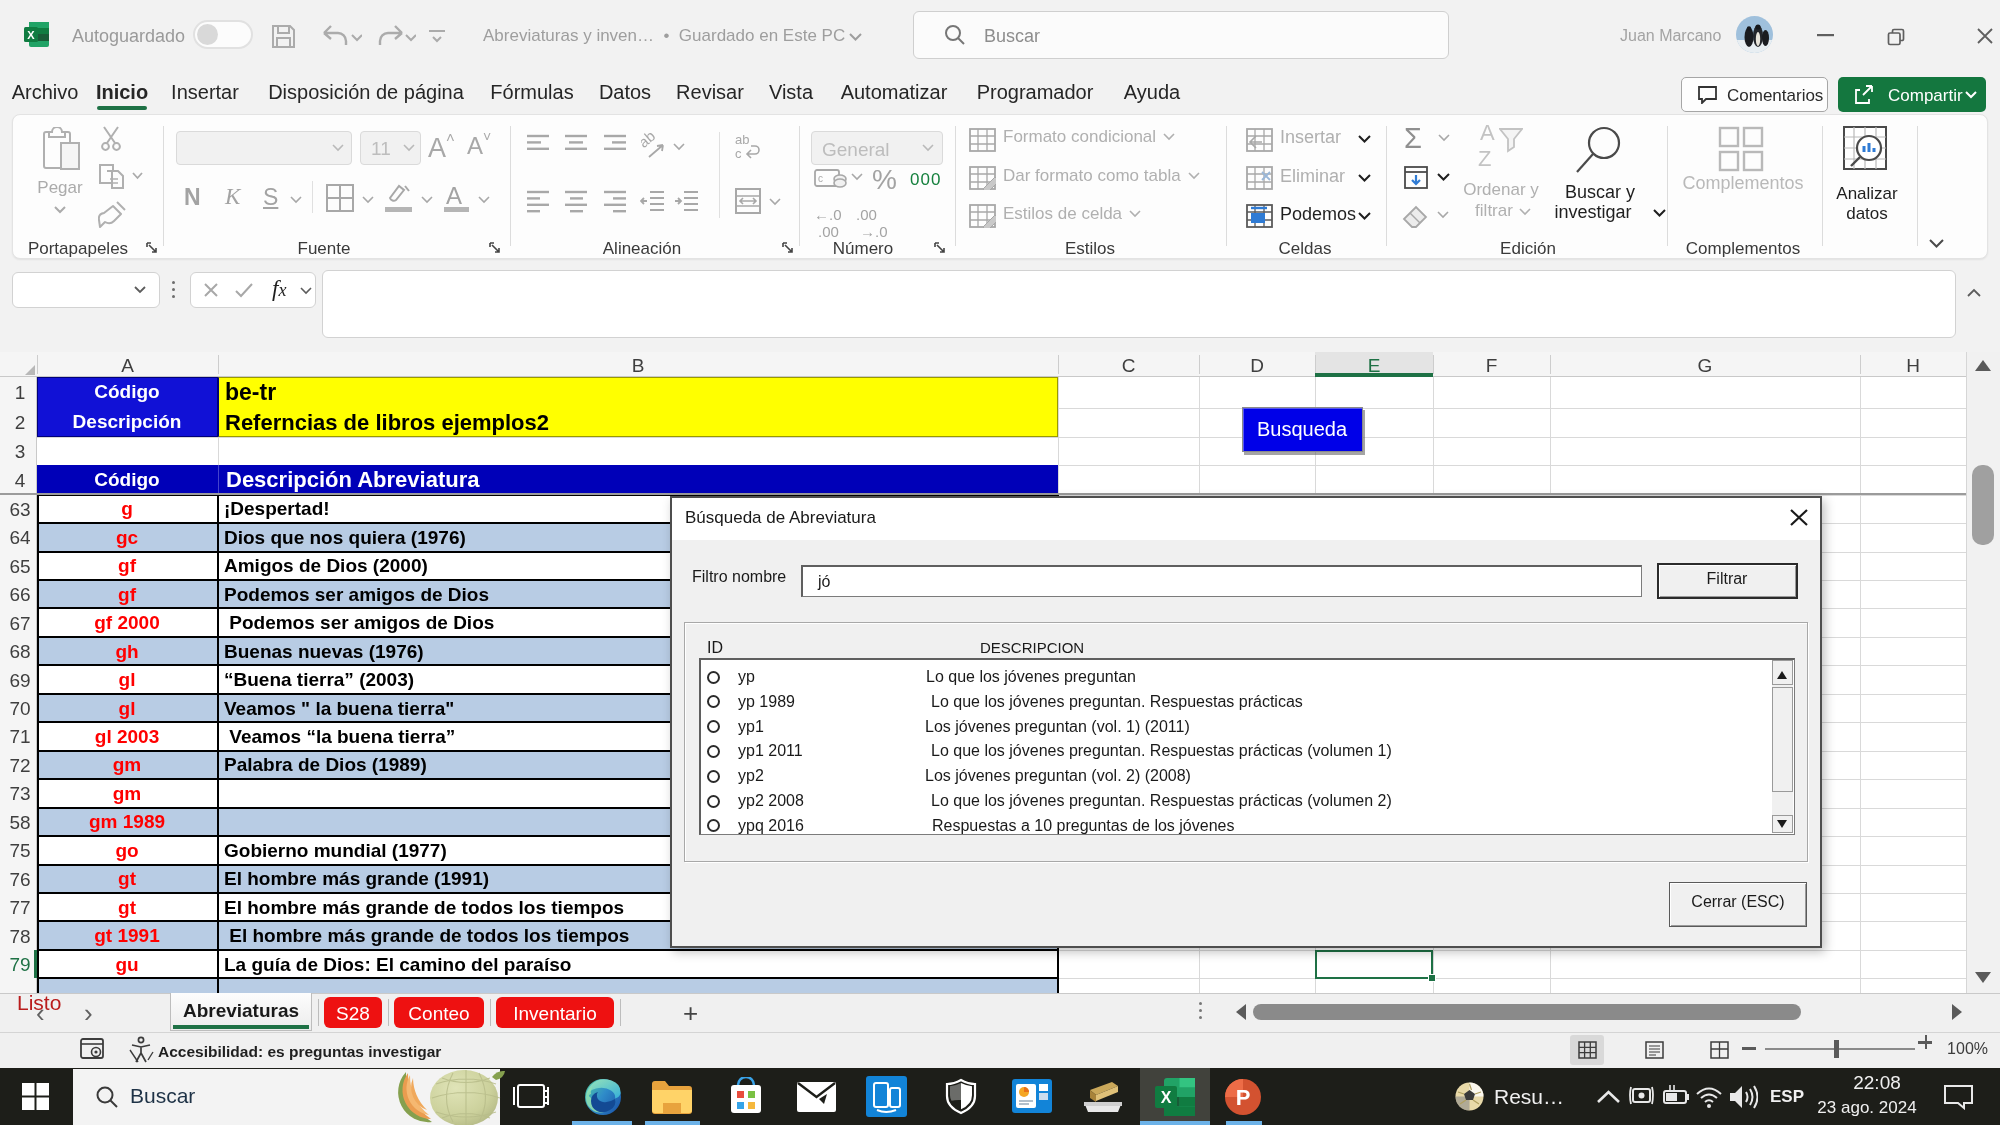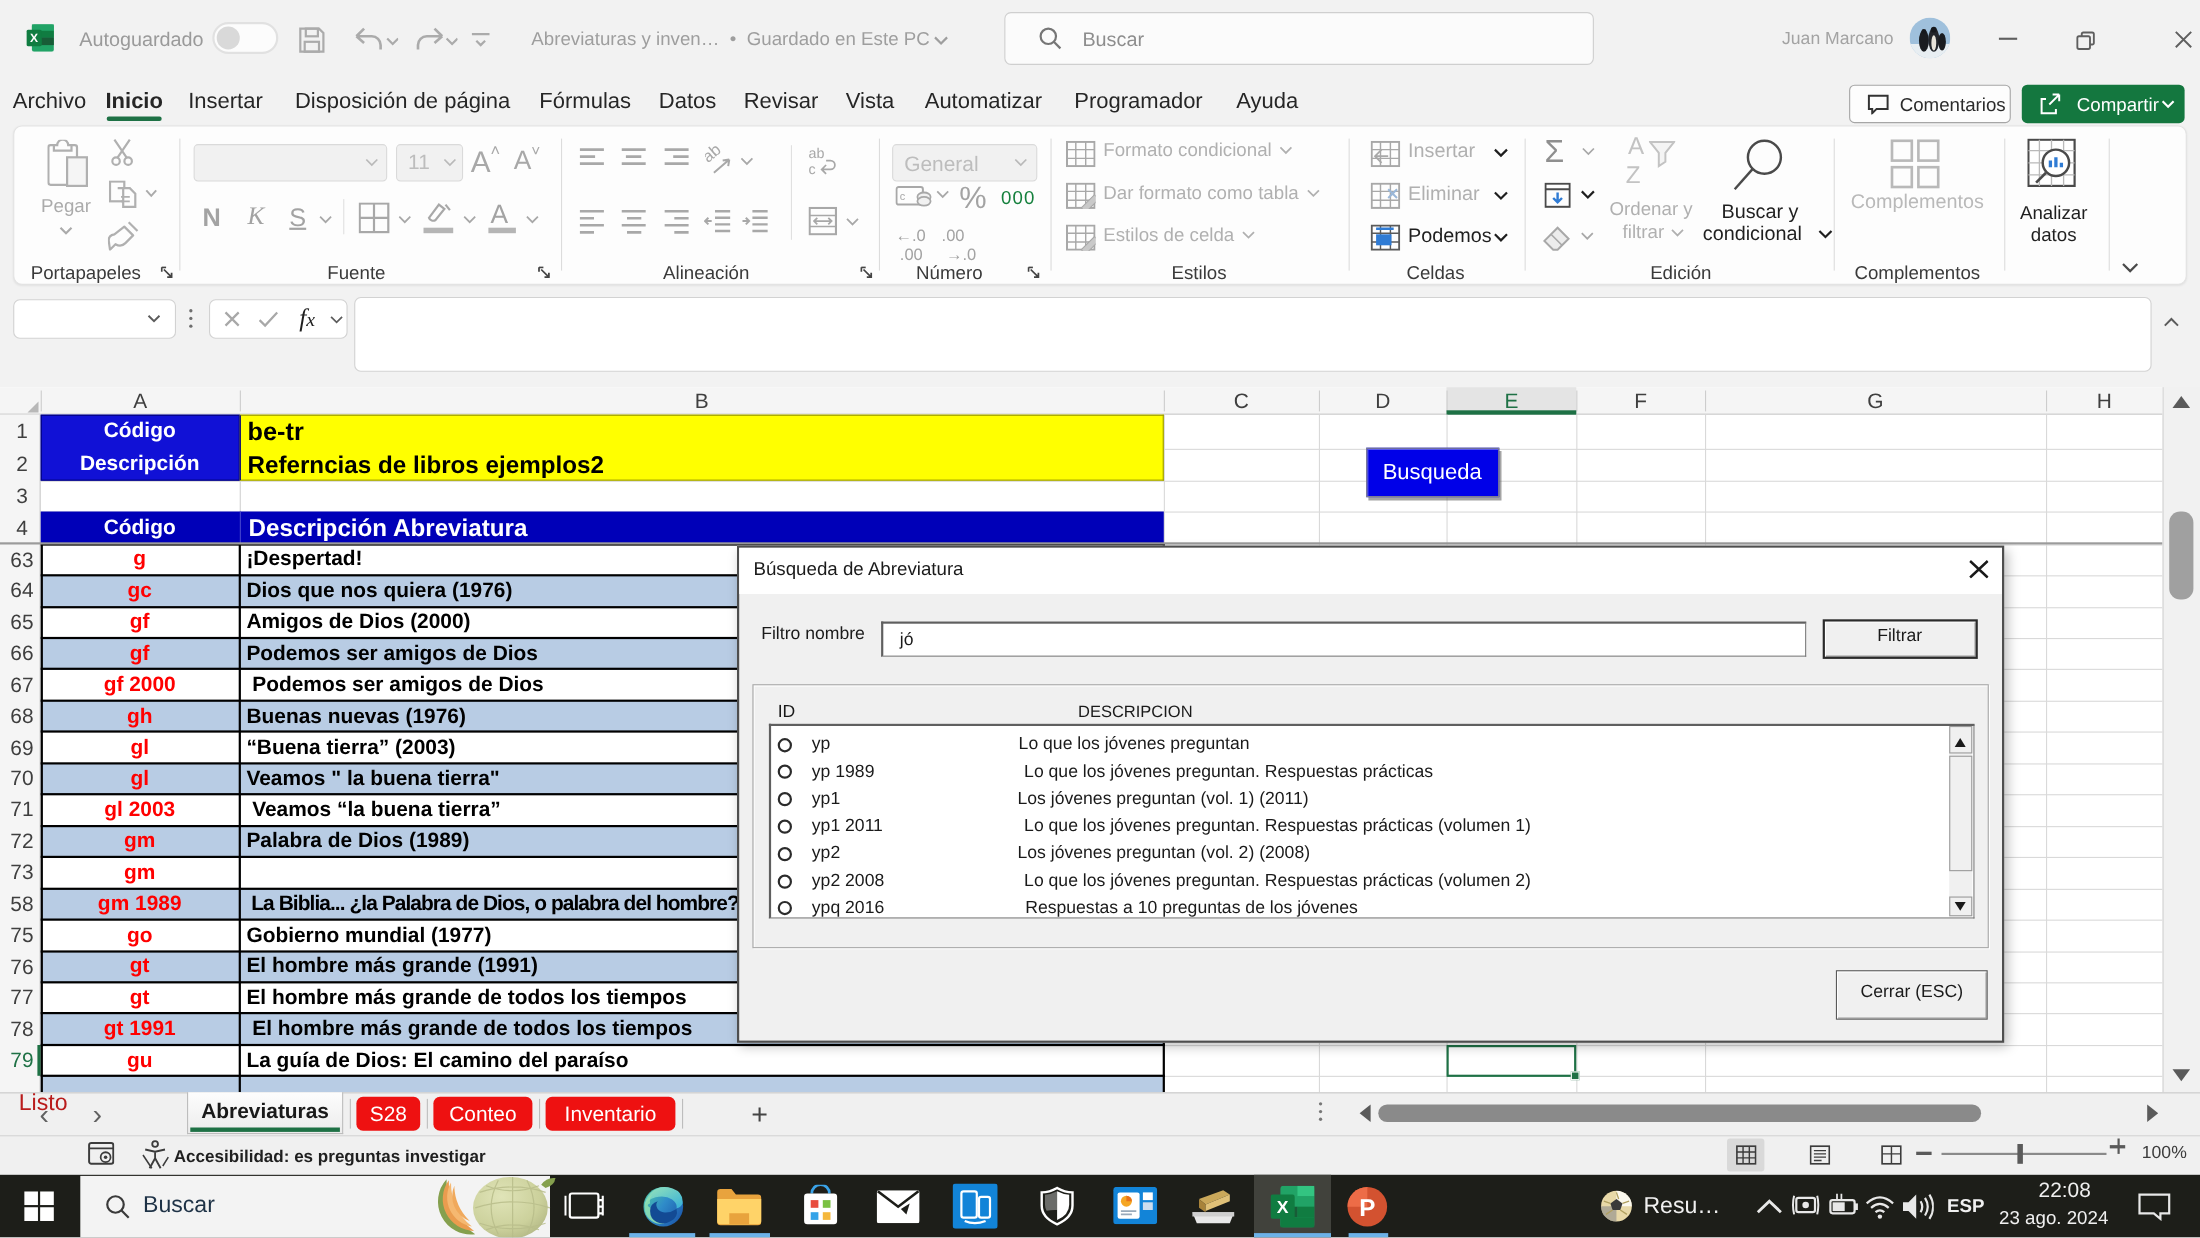--- a/index.html
+++ b/index.html
@@ -356,21 +356,21 @@
 <div class="a" style="left:1501px;top:180px;transform:translateX(-50%);font-size:17px;color:#b0b0b0">Ordenar y</div>
 <div class="a" style="left:1494px;top:201px;transform:translateX(-50%);font-size:17px;color:#b0b0b0">filtrar</div>
 <svg class="a" style="left:1519px;top:208px" width="12" height="8" viewBox="0 0 12 8">
       <path d="M1 1 l5 5 l5 -5" fill="none" stroke="#b0b0b0" stroke-width="1.6"></path>
     </svg>
 <svg class="a" style="left:1574px;top:126px" width="48" height="50" viewBox="0 0 48 50">
  <circle cx="30" cy="17" r="15" fill="none" stroke="#4a4a4a" stroke-width="2.2"></circle>
  <path d="M19 28 L3 46" stroke="#4a4a4a" stroke-width="2.2"></path>
 </svg>
 <div class="a" style="left:1600px;top:182px;transform:translateX(-50%);font-size:18px;color:#1f1f1f;white-space:nowrap">Buscar y</div>
-<div class="a" style="left:1593px;top:202px;transform:translateX(-50%);font-size:18px;color:#1f1f1f;white-space:nowrap">condicional</div>
+<div class="a" style="left:1593px;top:202px;transform:translateX(-50%);font-size:18px;color:#1f1f1f;white-space:nowrap">investigar</div>
 <svg class="a" style="left:1652px;top:208px" width="15" height="10" viewBox="0 0 15 10">
       <path d="M2 2 l5.5 5.5 L13 2" fill="none" stroke="#1f1f1f" stroke-width="2"></path>
     </svg>
 
 <svg class="a" style="left:1718px;top:126px" width="46" height="46" viewBox="0 0 46 46">
  <rect x="2" y="2" width="18" height="18" fill="none" stroke="#b9b9b9" stroke-width="2.4"></rect>
  <rect x="26" y="2" width="18" height="18" fill="none" stroke="#b9b9b9" stroke-width="2.4"></rect>
  <rect x="2" y="26" width="18" height="18" fill="none" stroke="#b9b9b9" stroke-width="2.4"></rect>
  <rect x="26" y="26" width="18" height="18" fill="none" stroke="#b9b9b9" stroke-width="2.4"></rect>
 </svg>
@@ -516,21 +516,20 @@
 <div class="a" style="left:127px;top:697.5px;transform:translateX(-50%);font-size:19px;font-weight:bold;color:#f00;white-space:nowrap">gl</div>
 <div class="a" style="left:224px;top:697.5px;font-size:19px;font-weight:bold;color:#000;white-space:nowrap;">Veamos " la buena tierra"</div>
 <div class="a" style="left:127px;top:725.9px;transform:translateX(-50%);font-size:19px;font-weight:bold;color:#f00;white-space:nowrap">gl 2003</div>
 <div class="a" style="left:224px;top:725.9px;font-size:19px;font-weight:bold;color:#000;white-space:nowrap;">&nbsp;Veamos “la buena tierra”</div>
 <div class="a" style="left:37px;top:750.7px;width:1021px;height:28.5px;background:#b8cce4"></div>
 <div class="a" style="left:127px;top:754.4px;transform:translateX(-50%);font-size:19px;font-weight:bold;color:#f00;white-space:nowrap">gm</div>
 <div class="a" style="left:224px;top:754.4px;font-size:19px;font-weight:bold;color:#000;white-space:nowrap;">Palabra de Dios (1989)</div>
 <div class="a" style="left:127px;top:782.8px;transform:translateX(-50%);font-size:19px;font-weight:bold;color:#f00;white-space:nowrap">gm</div>
 <div class="a" style="left:37px;top:807.5px;width:1021px;height:28.5px;background:#b8cce4"></div>
 <div class="a" style="left:127px;top:811.3px;transform:translateX(-50%);font-size:19px;font-weight:bold;color:#f00;white-space:nowrap">gm 1989</div>
-<div class="a" style="left:224px;top:811.3px;font-size:19px;font-weight:bold;color:#000;white-space:nowrap;letter-spacing:-0.85px;">&nbsp;La Biblia... ¿la Palabra de Dios, o palabra del hombre?</div>
 <div class="a" style="left:127px;top:839.7px;transform:translateX(-50%);font-size:19px;font-weight:bold;color:#f00;white-space:nowrap">go</div>
 <div class="a" style="left:224px;top:839.7px;font-size:19px;font-weight:bold;color:#000;white-space:nowrap;">Gobierno mundial (1977)</div>
 <div class="a" style="left:37px;top:864.5px;width:1021px;height:28.5px;background:#b8cce4"></div>
 <div class="a" style="left:127px;top:868.2px;transform:translateX(-50%);font-size:19px;font-weight:bold;color:#f00;white-space:nowrap">gt</div>
 <div class="a" style="left:224px;top:868.2px;font-size:19px;font-weight:bold;color:#000;white-space:nowrap;">El hombre más grande (1991)</div>
 <div class="a" style="left:127px;top:896.6px;transform:translateX(-50%);font-size:19px;font-weight:bold;color:#f00;white-space:nowrap">gt</div>
 <div class="a" style="left:224px;top:896.6px;font-size:19px;font-weight:bold;color:#000;white-space:nowrap;">El hombre más grande de todos los tiempos</div>
 <div class="a" style="left:37px;top:921.4px;width:1021px;height:28.5px;background:#b8cce4"></div>
 <div class="a" style="left:127px;top:925.1px;transform:translateX(-50%);font-size:19px;font-weight:bold;color:#f00;white-space:nowrap">gt 1991</div>
 <div class="a" style="left:224px;top:925.1px;font-size:19px;font-weight:bold;color:#000;white-space:nowrap;">&nbsp;El hombre más grande de todos los tiempos</div>

